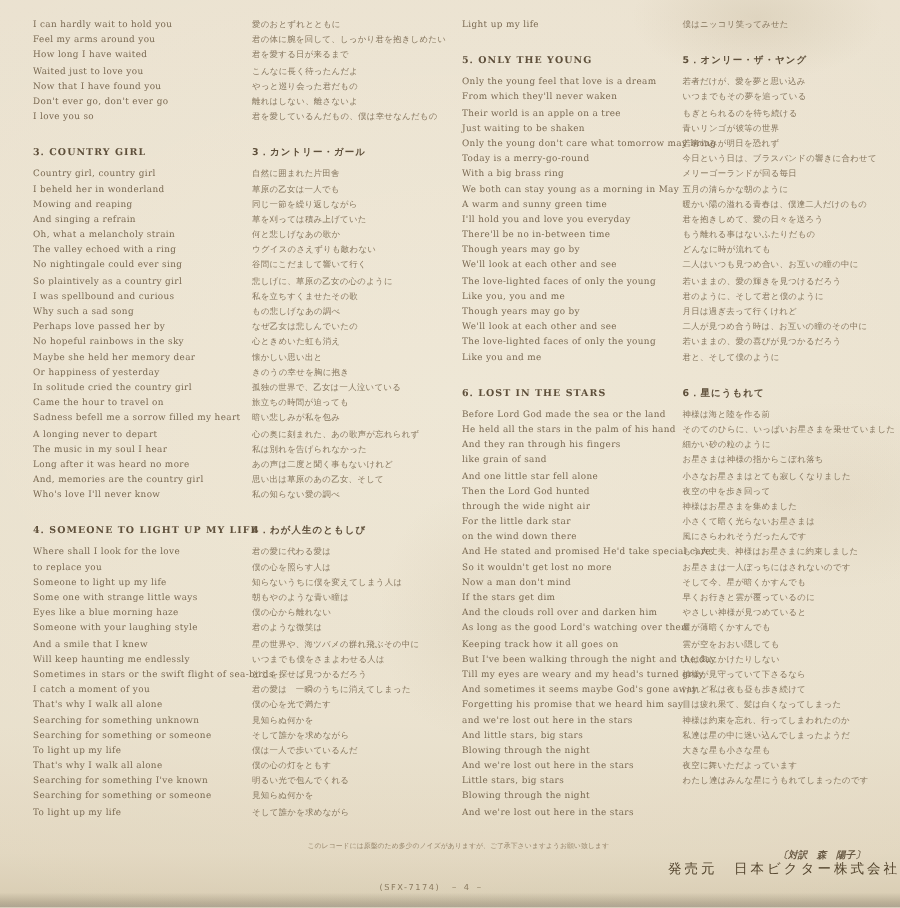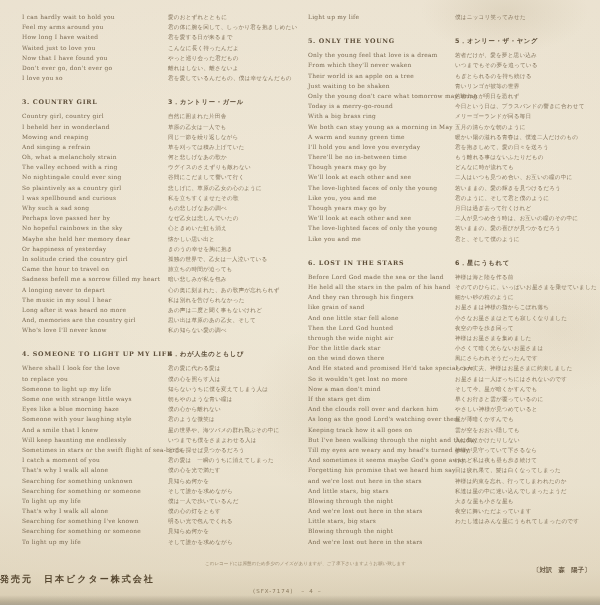--- a/index.html
+++ b/index.html
@@ -33,27 +33,28 @@
     height:12px;line-height:12px;margin-top:6px;margin-bottom:3px;
   }
   .col-jp .head{font-family:"DejaVu Sans", sans-serif;}
   .col .gap{height:7px;}
   #footnote{
     position:absolute;left:205px;top:561px;width:330px;
     font-family:"DejaVu Sans", sans-serif;font-size:4.6px;color:#98876c;
     white-space:nowrap;overflow:hidden;
   }
   #credit{
-    position:absolute;left:533px;top:566px;
+    position:absolute;left:519px;top:566px;
     font-family:"DejaVu Sans", sans-serif;font-size:6.4px;font-weight:bold;color:#6a5b45;
     white-space:nowrap;
+    font-style:italic;
   }
   #publisher{
-    position:absolute;left:0;top:573px;width:600px;text-align:left;
-    font-family:"DejaVu Sans", sans-serif;font-size:9px;font-weight:bold;color:#55462f;
+    position:absolute;left:0;top:573px;width:600px;text-align:right;
+    font-family:"DejaVu Sans", sans-serif;font-size:9px;font-weight:normal;color:#55462f;
     letter-spacing:2px;
   }
   #catalog{
     position:absolute;left:188px;top:588px;width:200px;text-align:center;
     font-family:"DejaVu Sans", sans-serif;font-size:5.5px;color:#8a7a5f;
     letter-spacing:1px;
   }
   #bottom-shadow{
     position:absolute;left:0;bottom:0;width:600px;height:10px;
     background:linear-gradient(180deg, rgba(0,0,0,0) 0%, rgba(90,80,60,0.25) 70%, rgba(120,115,105,0.45) 100%);

